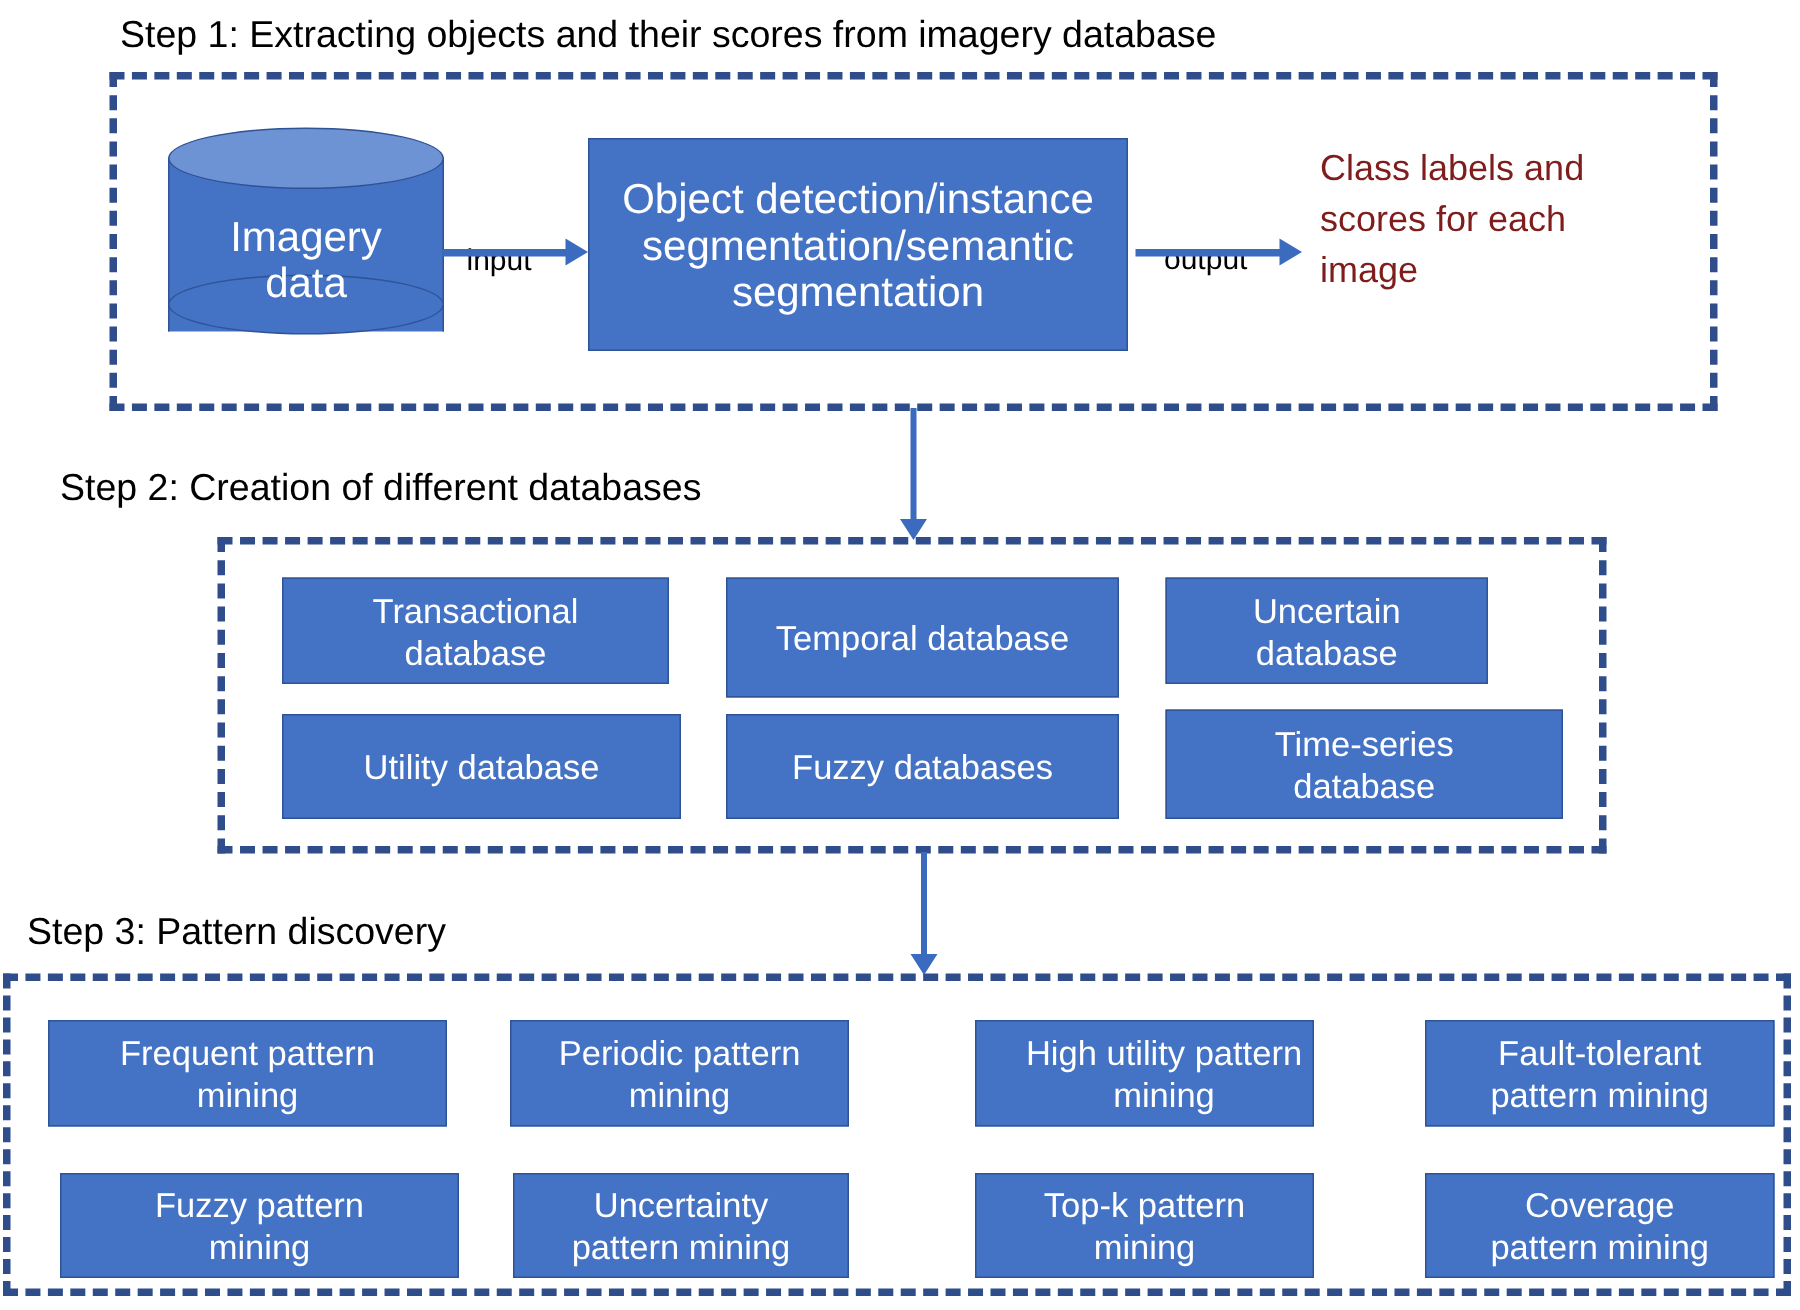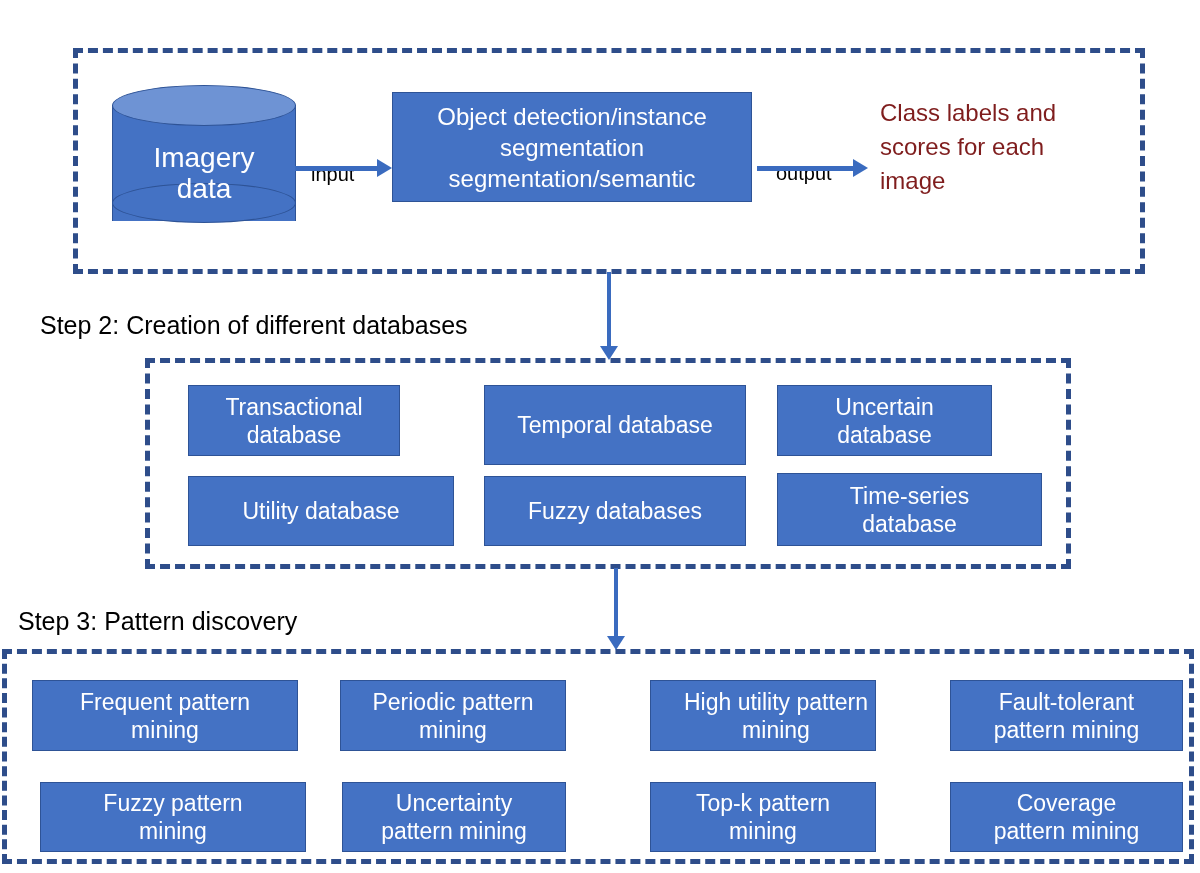--- a/index.html
+++ b/index.html
@@ -55,22 +55,22 @@
     justify-content: center;
     text-align: center;
     font-size: 23px;
     line-height: 28px;
     padding: 2px 6px;
   }
   .pbox span { display: block; }
 
   
   #detect-box {
-    left: 392px; top: 92px; width: 360px; height: 110px;
-    font-size: 24px; line-height: 31px;
+    left: 392px; top: 92px; width: 360px; height: 142px;
+    font-size: 28px; line-height: 31px;
   }
 
   
   #cylinder {
     position: absolute;
     left: 112px; top: 85px; width: 184px; height: 154px;
   }
   #cyl-body {
     position: absolute;
     left: 0; top: 20px;
@@ -165,21 +165,21 @@
     bottom: -12px;
     width: 0; height: 0;
     border-top: 14px solid #3A6BBF;
     border-left: 9px solid transparent;
     border-right: 9px solid transparent;
   }
   #arrow-s1-s2 { left: 607px; top: 272px; height: 76px; }
   #arrow-s2-s3 { left: 614px; top: 568px; height: 70px; }
 
   
-  #db-transactional { left: 188px; top: 385px; width: 212px; height: 71px; }
+  #db-transactional { left: 188px; top: 385px; width: 258px; height: 71px; }
   #db-temporal      { left: 484px; top: 385px; width: 262px; height: 80px; }
   #db-uncertain     { left: 777px; top: 385px; width: 215px; height: 71px; }
   #db-utility       { left: 188px; top: 476px; width: 266px; height: 70px; }
   #db-fuzzy         { left: 484px; top: 476px; width: 262px; height: 70px; }
   #db-timeseries    { left: 777px; top: 473px; width: 265px; height: 73px; }
 
   
   #pm-frequent    { left: 32px;  top: 680px; width: 266px; height: 71px; }
   #pm-periodic    { left: 340px; top: 680px; width: 226px; height: 71px; }
   #pm-highutility { left: 650px; top: 680px; width: 226px; height: 71px; padding-left: 32px; }
@@ -187,41 +187,42 @@
   #pm-fuzzy       { left: 40px;  top: 782px; width: 266px; height: 70px; }
   #pm-uncertainty { left: 342px; top: 782px; width: 224px; height: 70px; }
   #pm-topk        { left: 650px; top: 782px; width: 226px; height: 70px; }
   #pm-coverage    { left: 950px; top: 782px; width: 233px; height: 70px; }
 </style>
 </head>
 <body>
 
 <div id="canvas">
 
+  <div class="step-title" id="step1-title">Step 1: Extracting objects and their scores from imagery database</div>
 
   <div class="step-box" id="step1-box"></div>
 
   <div id="cylinder">
     <div id="cyl-body"></div>
     <div id="cyl-bottom"></div>
     <div id="cyl-top"></div>
     <div id="cyl-label">
       <span>Imagery</span>
       <span>data</span>
     </div>
   </div>
 
   <div class="arrow-label" id="label-input">input</div>
   <div class="h-arrow" id="arrow-input"></div>
 
   <div class="pbox" id="detect-box">
     <div>
       <span>Object detection/instance</span>
+      <span>segmentation/semantic</span>
       <span>segmentation</span>
-      <span>segmentation/semantic</span>
     </div>
   </div>
 
   <div class="arrow-label" id="label-output">output</div>
   <div class="h-arrow" id="arrow-output"></div>
 
   <div id="class-labels-text">Class labels and scores for each image</div>
 
   <div class="v-arrow" id="arrow-s1-s2"></div>
 

